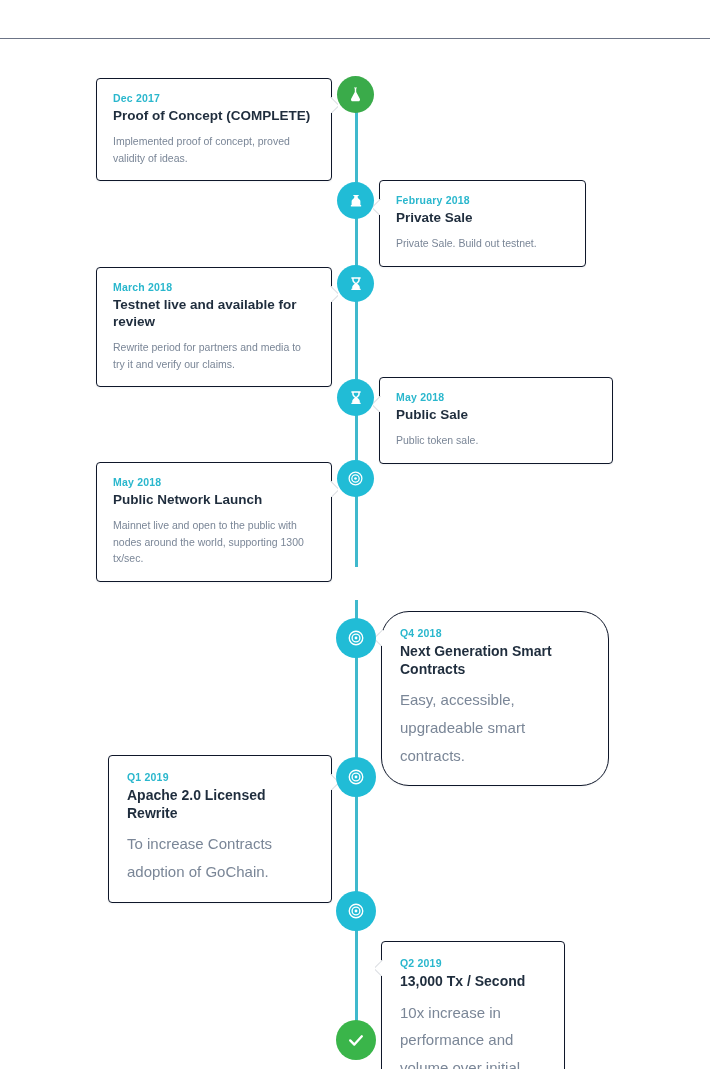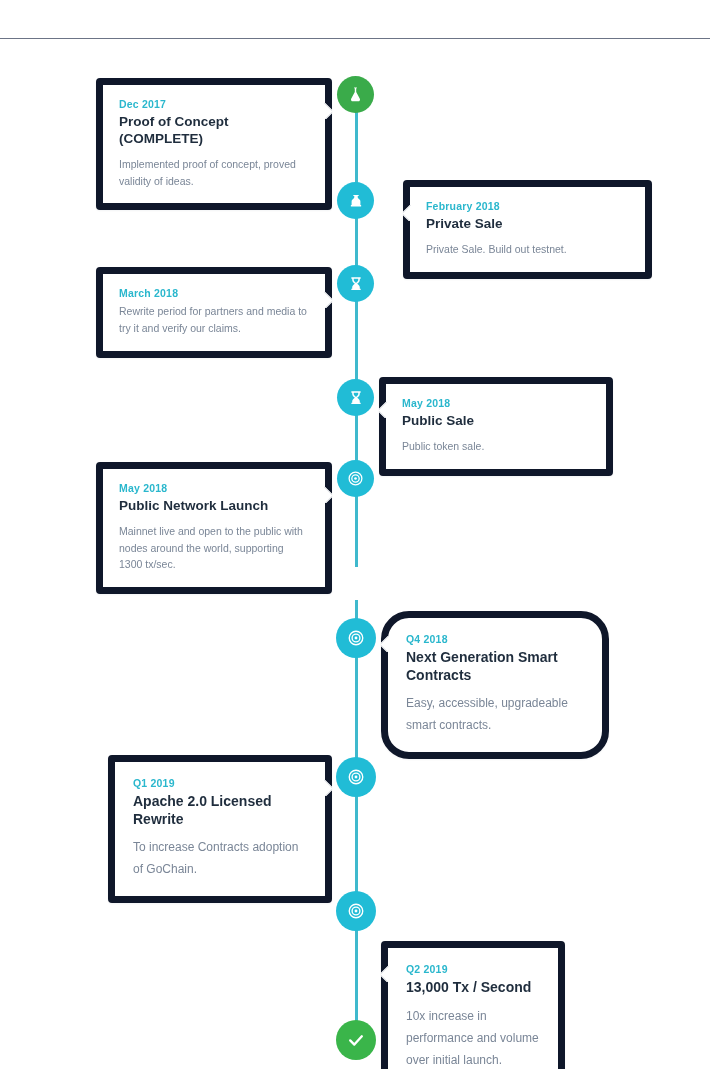--- a/index.html
+++ b/index.html
@@ -65,21 +65,21 @@
     left: 336px;
     width: 40px;
     height: 40px;
   }
   .node svg { display: block; }
 
   
   .card {
     position: absolute;
     background: #ffffff;
-    border: 7px solid #0f172a;
+    border: 1px solid #0f172a;
     border-radius: 4px;
     box-sizing: border-box;
     box-shadow: 0 1px 2px rgba(20,30,50,0.05);
     z-index: 2;
   }
   .card .date {
     color: #2ab7cd;
     font-size: 10.5px;
     font-weight: bold;
     letter-spacing: .2px;
@@ -131,21 +131,21 @@
     border-top: none;
     border-right: none;
     border-bottom: 1px solid #dcdfe3;
     border-left: 1px solid #dcdfe3;
   }
 
   
   #card-0 { left: 96px;  top: 78px;  width: 236px; }
   #node-0 { top: 76px; }
 
-  #card-1 { left: 379px; top: 180px; width: 249px; margin-left: 24px; }
+  #card-1 { left: 379px; top: 180px; width: 207px; }
   #node-1 { top: 182px; }
 
   #card-2 { left: 96px;  top: 267px; width: 236px; }
   #node-2 { top: 265px; }
 
   #card-3 { left: 379px; top: 377px; width: 234px; }
   #node-3 { top: 379px; }
 
   #card-4 { left: 96px;  top: 462px; width: 236px; }
   #node-4 { top: 460px; }
@@ -158,21 +158,21 @@
   #node-6 { top: 757px; }
 
   #card-7 { left: 381px; top: 941px; width: 184px; }
   #node-7 { top: 891px; }
 
   #node-8 { top: 1020px; }
 
   
   .lower-group .card .date  { font-size: 10.5px; color: #2ab7cd; }
   .lower-group .card .title { font-size: 14px; }
-  .lower-group .card .desc  { font-size: 12px; line-height: 1.85; }
+  .lower-group .card .desc  { font-size: 15px; line-height: 1.85; }
   .lower-group .card .inner { padding: 15px 18px 16px 18px; }
 </style>
 </head>
 <body>
 
 <div class="top-divider"></div>
 
 <div class="timeline">
 
   <div class="spine spine-upper"></div>
@@ -203,20 +203,21 @@
   <div class="node" id="node-1">
     <svg width="16" height="16" viewBox="0 0 24 24" fill="#ffffff" aria-hidden="true">
       <path d="M8 3h8v1.6h-1.4v1.8c0 .9.4 1.3 1 1.9l1.6 1.5c.9.8 1.4 1.7 1.4 2.9V18h1.1v2.4H4.3V18h1.1v-5.3c0-1.2.5-2.1 1.4-2.9L8.4 8.3c.6-.6 1-1 1-1.9V4.6H8V3zm3 2.2h2v2.1h-2V5.2zM9.3 11h5.4v1.5H9.3V11zm-1 3.2h7.4v1.5H8.3v-1.5z"></path>
     </svg>
   </div>
 
   <div class="card" id="card-2">
     <span class="notch right"></span>
     <div class="inner">
       <p class="date">March 2018</p>
+      <p class="title">Testnet live and available for review</p>
       <p class="desc">Rewrite period for partners and media to try it and verify our claims.</p>
     </div>
   </div>
   <div class="node" id="node-2">
     <svg width="16" height="16" viewBox="0 0 24 24" fill="#ffffff" aria-hidden="true">
       <path d="M5 2h14v2.2h-1.3v1.6c0 2.1-1.2 3.9-2.9 5l-1.2.8 1.2.8c1.7 1.1 2.9 2.9 2.9 5v1.6H19V21H5v-2h1.3v-1.6c0-2.1 1.2-3.9 2.9-5l1.2-.8-1.2-.8C7.5 9.7 6.3 7.9 6.3 5.8V4.2H5V2zm3.6 2.2v1.6c0 1.4.8 2.6 2 3.4l1.4.9 1.4-.9c1.2-.8 2-2 2-3.4V4.2H8.6z"></path>
     </svg>
   </div>
 
   <div class="card" id="card-3">

